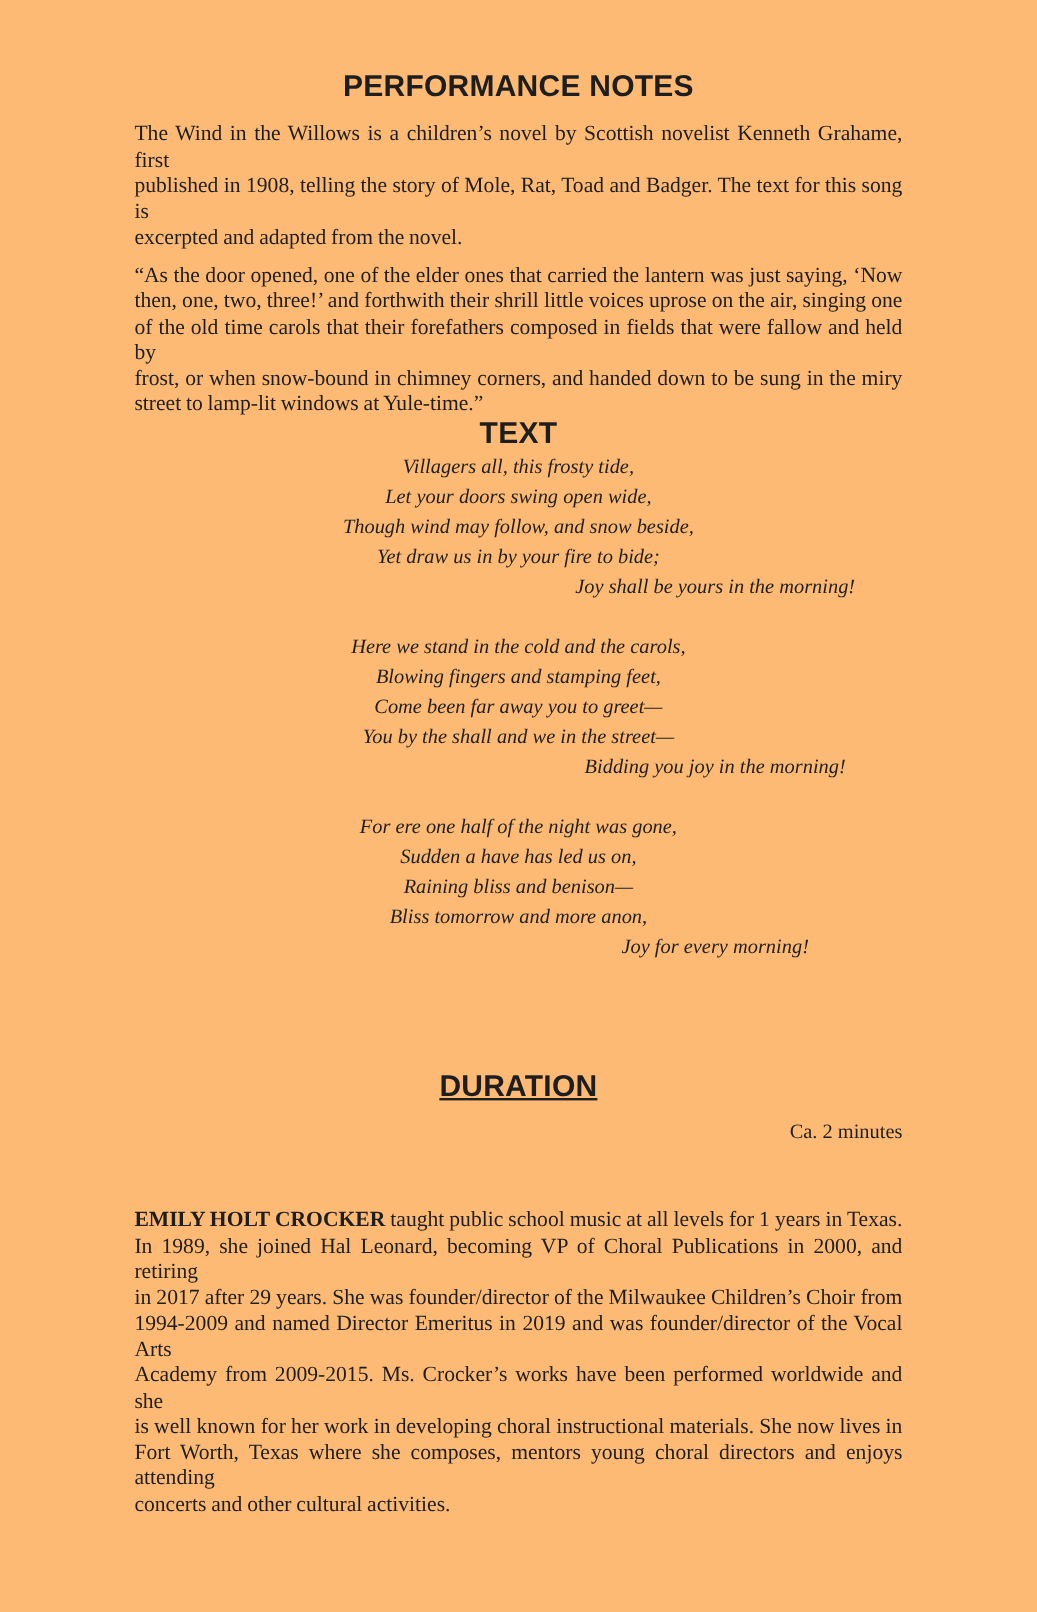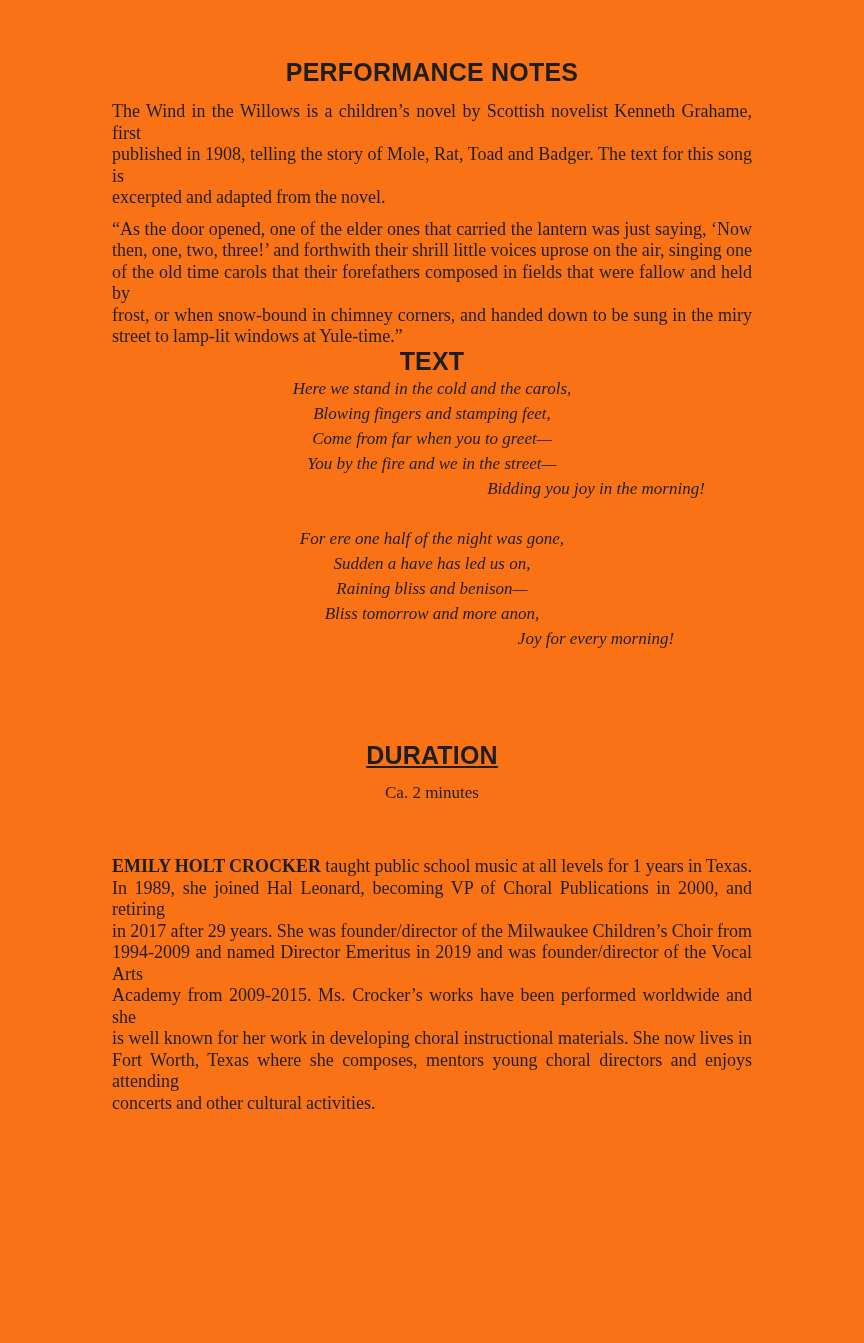--- a/index.html
+++ b/index.html
@@ -2,21 +2,21 @@
 <html><head>
 <meta charset="utf-8">
 <style>
   html, body { margin: 0; padding: 0; background: #ffffff; }
   .page {
     position: relative;
     width: 864px;
     height: 1343px;
     box-sizing: border-box;
     padding: 58px 112px 0 112px;
-    background: #f97316;
+    background: #fdba74;
     color: #1e1e1e;
     font-family: "Liberation Serif", serif;
     overflow: hidden;
   }
   h1, h2 {
     margin: 0;
     font-family: "Liberation Sans", sans-serif;
     font-weight: bold;
     font-size: 25px;
     line-height: 28px;
@@ -49,21 +49,21 @@
   }
   .refrain {
     position: relative;
     left: 164px;
   }
   .duration-heading { margin-top: 91px; text-decoration: underline; }
   .duration-value {
     margin-top: 14px;
     font-size: 17px;
     line-height: 21.5px;
-    text-align: center;
+    text-align: right;
   }
   .bio { margin-top: 53px; }
   .bio-lead { font-weight: bold; }
 </style>
 </head>
 <body>
 
 <div class="page">
 
   <h1>PERFORMANCE NOTES</h1>
@@ -77,25 +77,31 @@
   <div class="para para-quote">
     <div class="lines">
       
     <div class="jline">“As the door opened, one of the elder ones that carried the lantern was just saying, ‘Now</div><div class="jline">then, one, two, three!’ and forthwith their shrill little voices uprose on the air, singing one</div><div class="jline">of the old time carols that their forefathers composed in fields that were fallow and held by</div><div class="jline">frost, or when snow-bound in chimney corners, and handed down to be sung in the miry</div><div class="jline">street to lamp-lit windows at Yule-time.”</div></div>
   </div>
 
   <h2 class="text-heading">TEXT</h2>
 
   <div class="poem">
 
+    <div class="stanza">
+      <div class="lines">
+        
+      <div class="poem-line">Villagers all, this frosty tide,</div><div class="poem-line">Let your doors swing open wide,</div><div class="poem-line">Though wind may follow, and snow beside,</div><div class="poem-line">Yet draw us in by your fire to bide;</div></div>
+      <div class="poem-line refrain">Joy shall be yours in the morning!</div>
+    </div>
 
     <div class="stanza">
       <div class="lines">
         
-      <div class="poem-line">Here we stand in the cold and the carols,</div><div class="poem-line">Blowing fingers and stamping feet,</div><div class="poem-line">Come from far when you to greet—</div><div class="poem-line">You by the fire and we in the street—</div></div>
+      <div class="poem-line">Here we stand in the cold and the carols,</div><div class="poem-line">Blowing fingers and stamping feet,</div><div class="poem-line">Come been far away you to greet—</div><div class="poem-line">You by the shall and we in the street—</div></div>
       <div class="poem-line refrain">Bidding you joy in the morning!</div>
     </div>
 
     <div class="stanza">
       <div class="lines">
         
       <div class="poem-line">For ere one half of the night was gone,</div><div class="poem-line">Sudden a have has led us on,</div><div class="poem-line">Raining bliss and benison—</div><div class="poem-line">Bliss tomorrow and more anon,</div></div>
       <div class="poem-line refrain">Joy for every morning!</div>
     </div>
 

